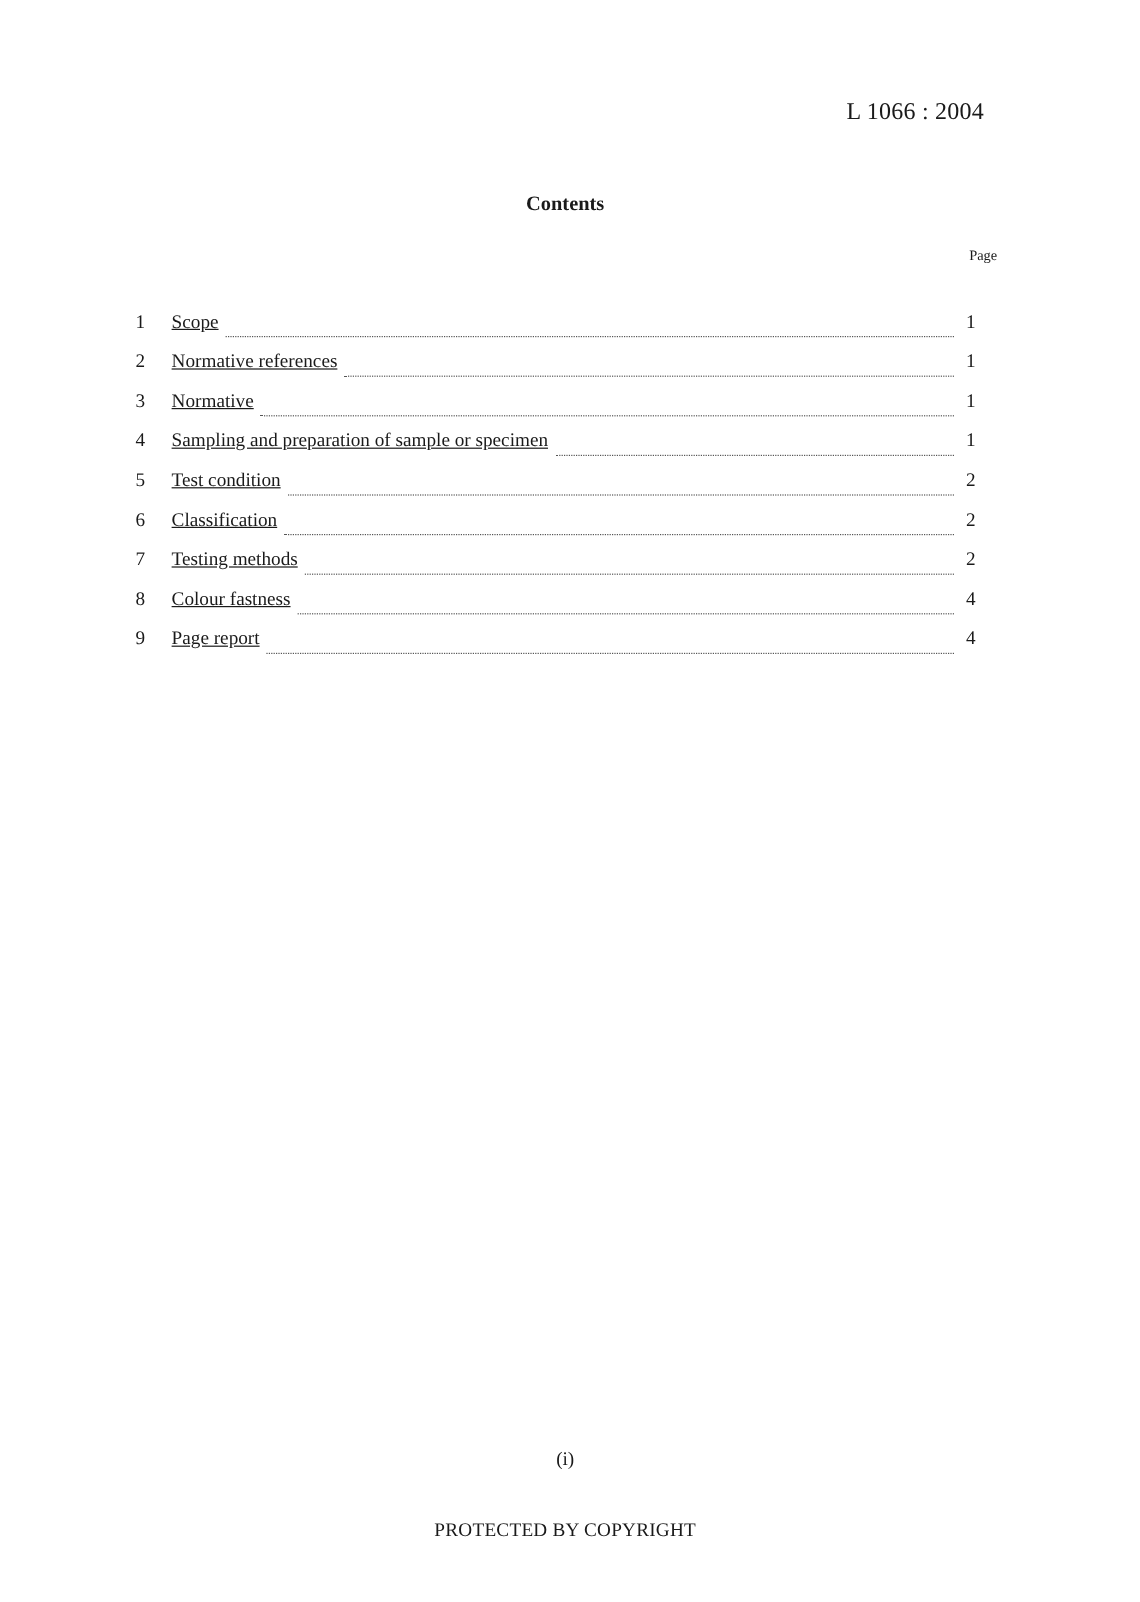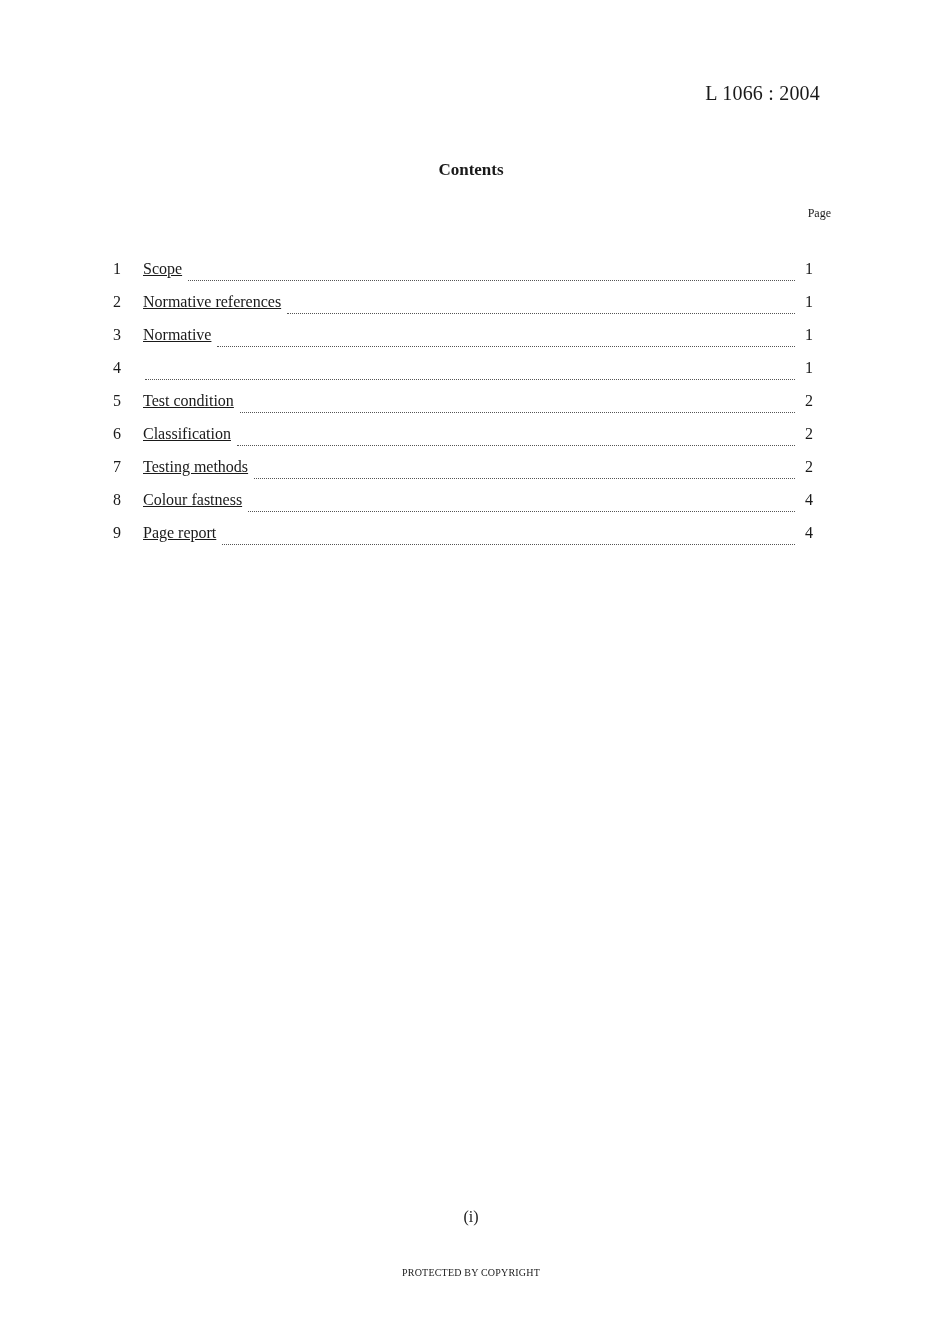--- a/index.html
+++ b/index.html
@@ -84,21 +84,21 @@
       width: 942px;
       text-align: center;
       font-size: 16px;
     }
     .copyright {
       position: absolute;
       top: 1267px;
       left: 0;
       width: 942px;
       text-align: center;
-      font-size: 10px;
+      font-size: 16px;
       letter-spacing: 0.2px;
     }
   </style>
 </head>
 <body>
 
 <div class="doc-code">L 1066 : 2004</div>
 
 <div class="title">Contents</div>
 
@@ -118,20 +118,21 @@
     <span class="toc-page">1</span>
   </li>
   <li class="toc-row">
     <span class="toc-num">3</span>
     <span class="toc-label">Normative</span>
     <span class="toc-leader"></span>
     <span class="toc-page">1</span>
   </li>
   <li class="toc-row">
     <span class="toc-num">4</span>
+    <span class="toc-label">Sampling and preparation of sample or specimen</span>
     <span class="toc-leader"></span>
     <span class="toc-page">1</span>
   </li>
   <li class="toc-row">
     <span class="toc-num">5</span>
     <span class="toc-label">Test condition</span>
     <span class="toc-leader"></span>
     <span class="toc-page">2</span>
   </li>
   <li class="toc-row">

